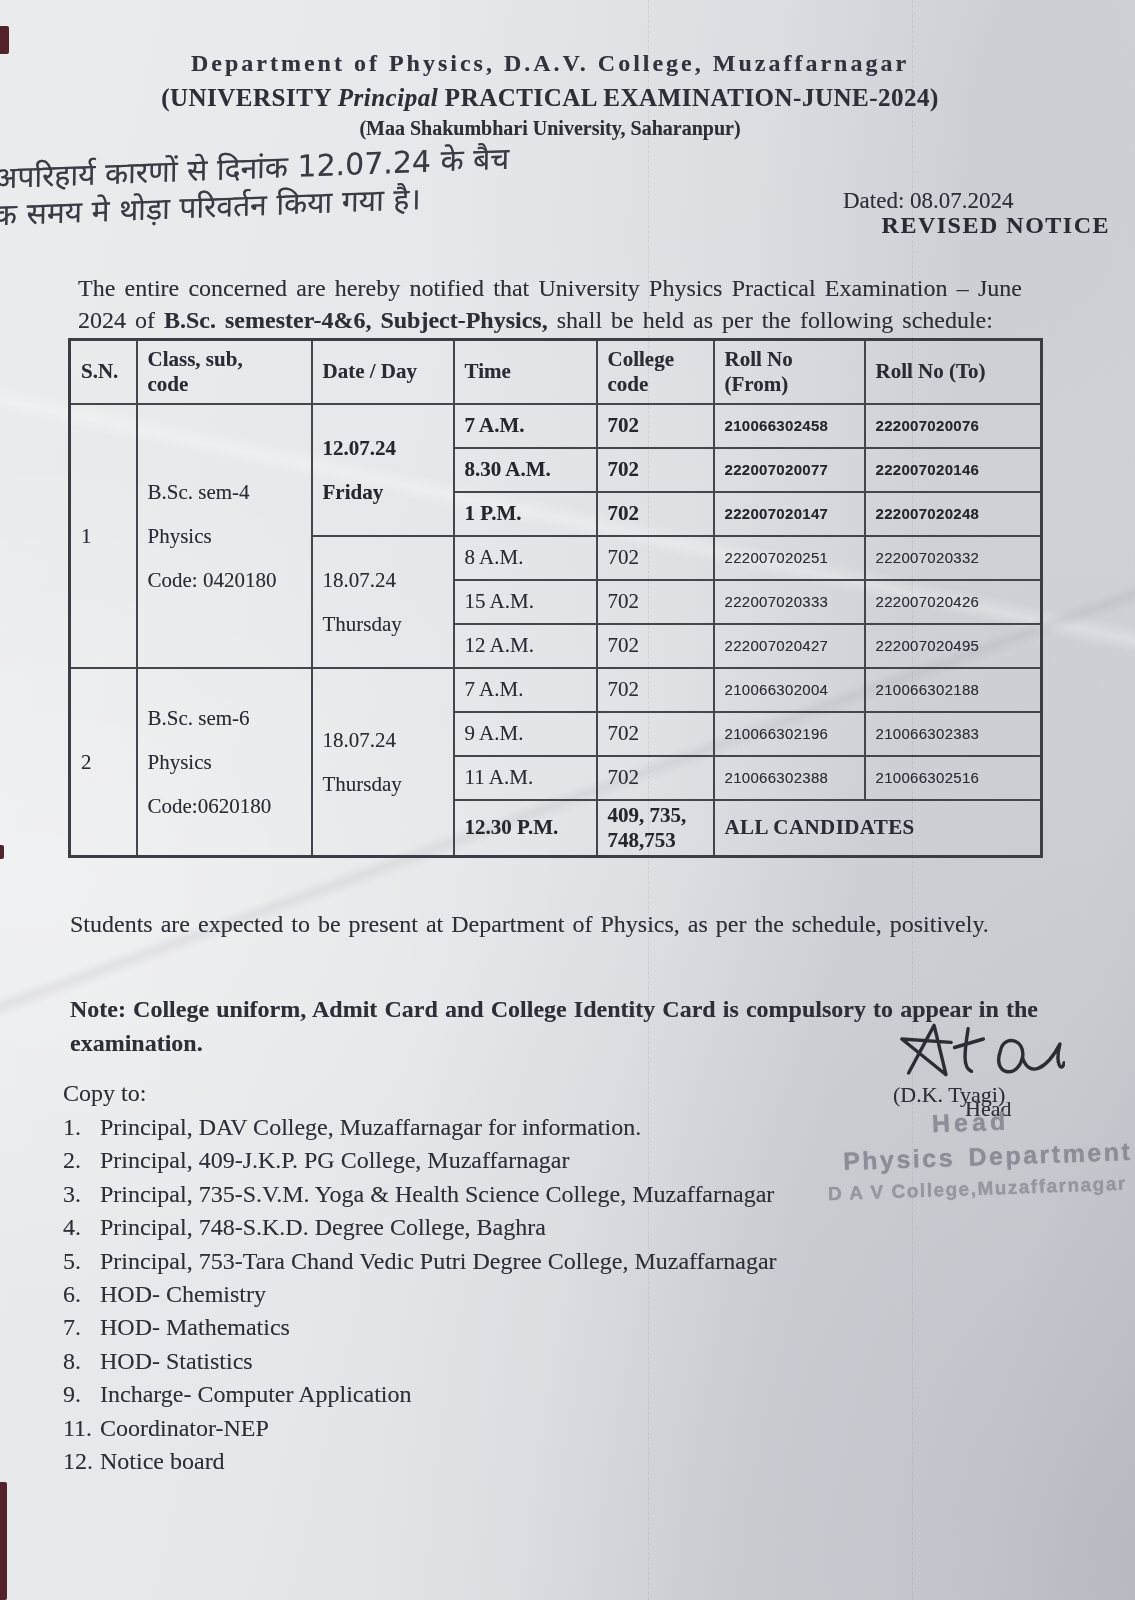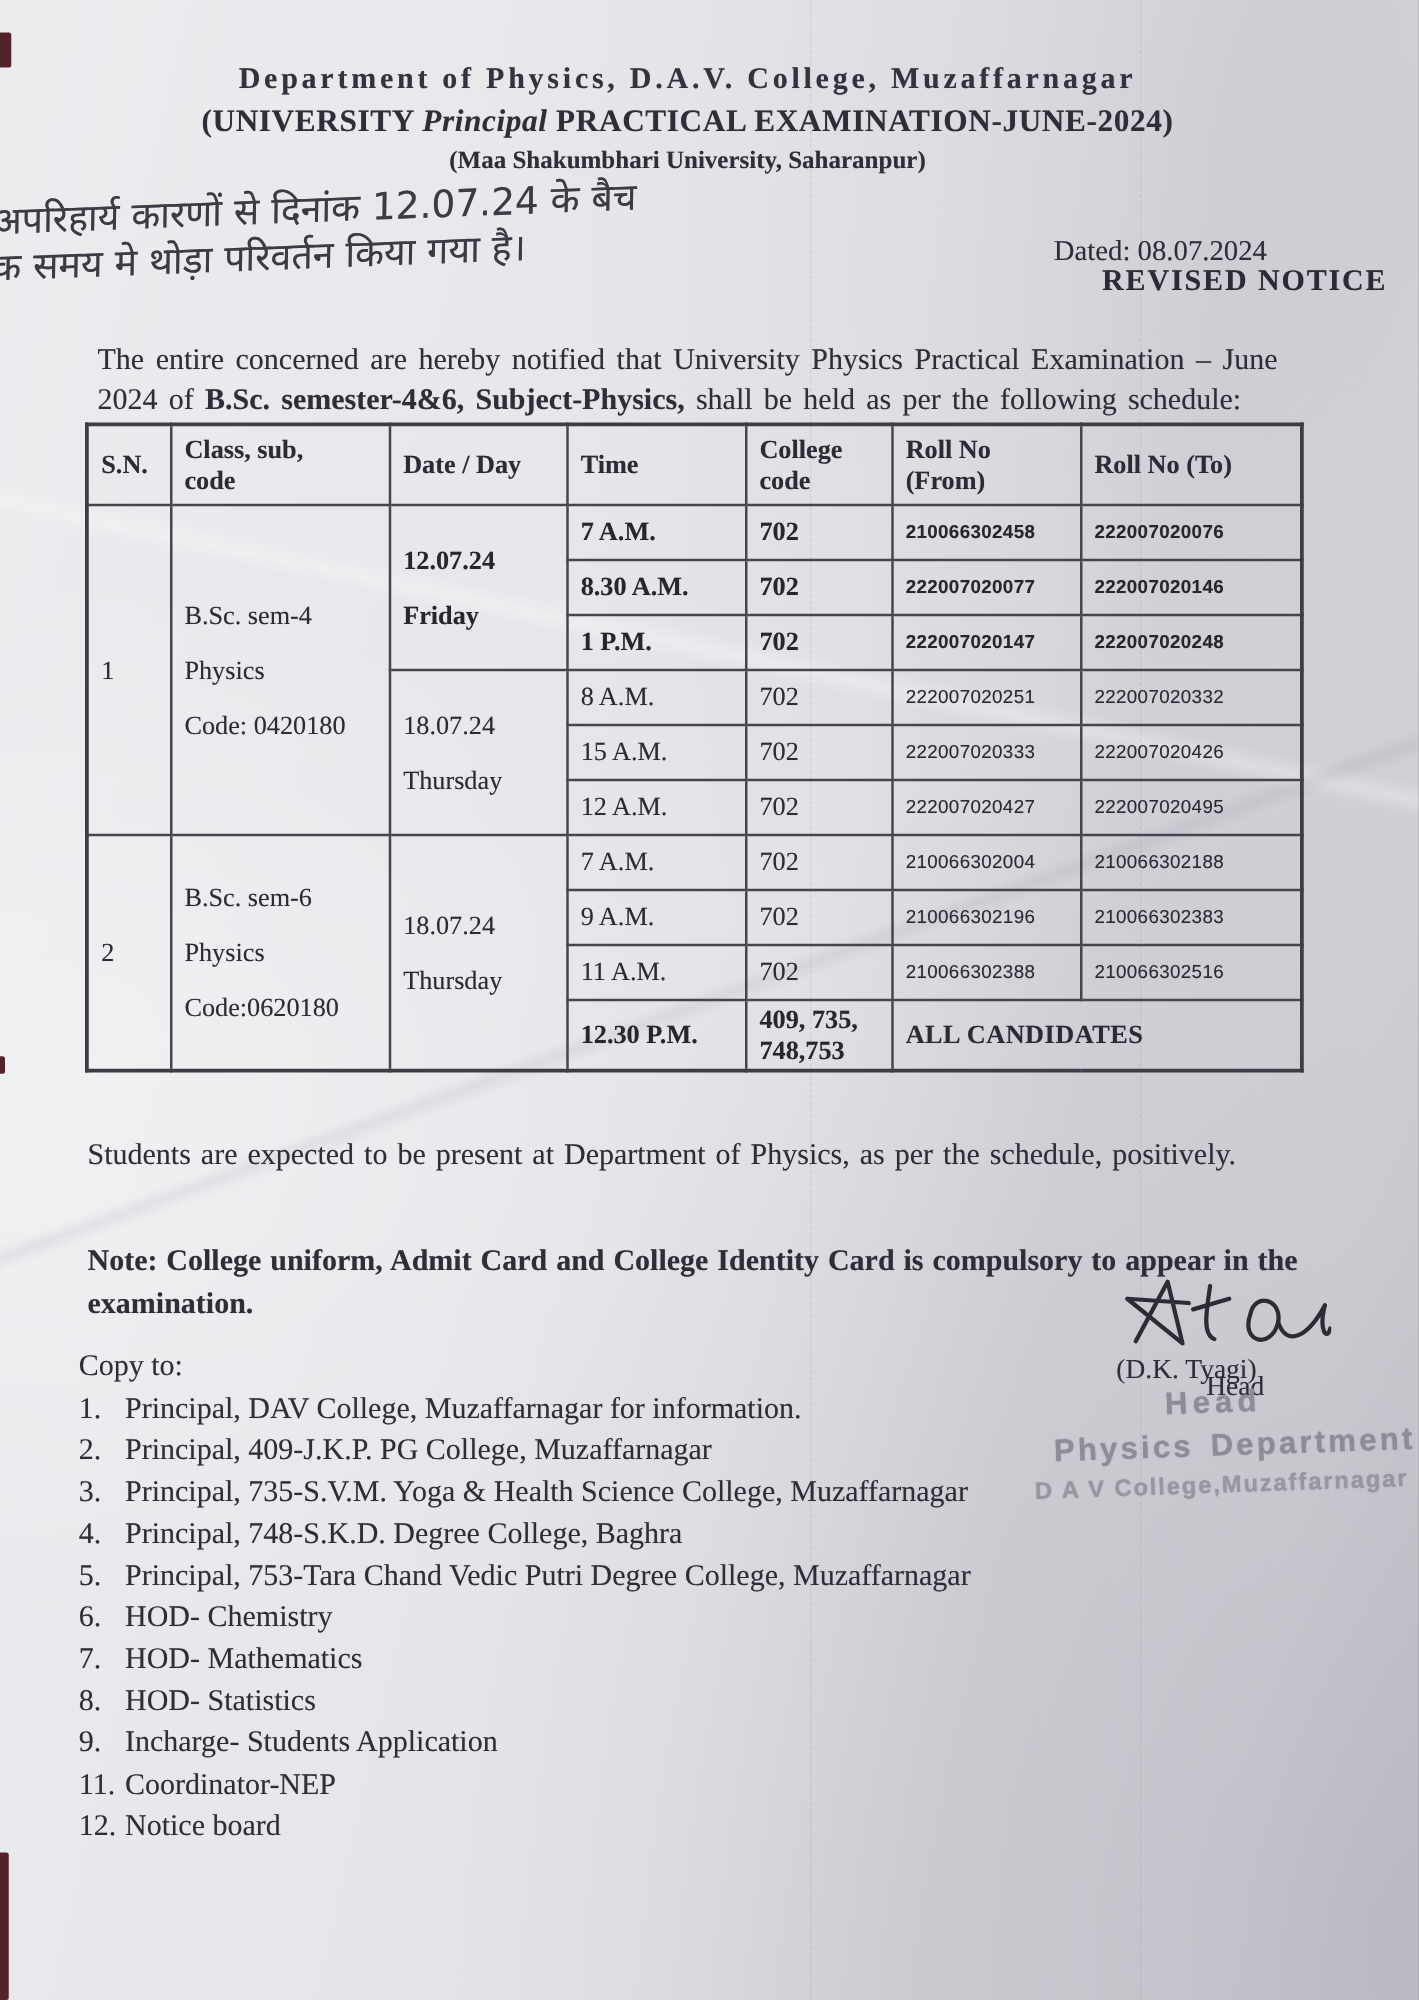--- a/index.html
+++ b/index.html
@@ -272,21 +272,21 @@
     <div class="copy-row">
         <span class="num">7.</span>
         <span>HOD- Mathematics</span>
       </div>
     <div class="copy-row">
         <span class="num">8.</span>
         <span>HOD- Statistics</span>
       </div>
     <div class="copy-row">
         <span class="num">9.</span>
-        <span>Incharge- Students Application</span>
+        <span>Incharge- Computer Application</span>
       </div>
     <div class="copy-row">
         <span class="num">11.</span>
         <span>Coordinator-NEP</span>
       </div>
     <div class="copy-row">
         <span class="num">12.</span>
         <span>Notice board</span>
       </div>
   </div>

